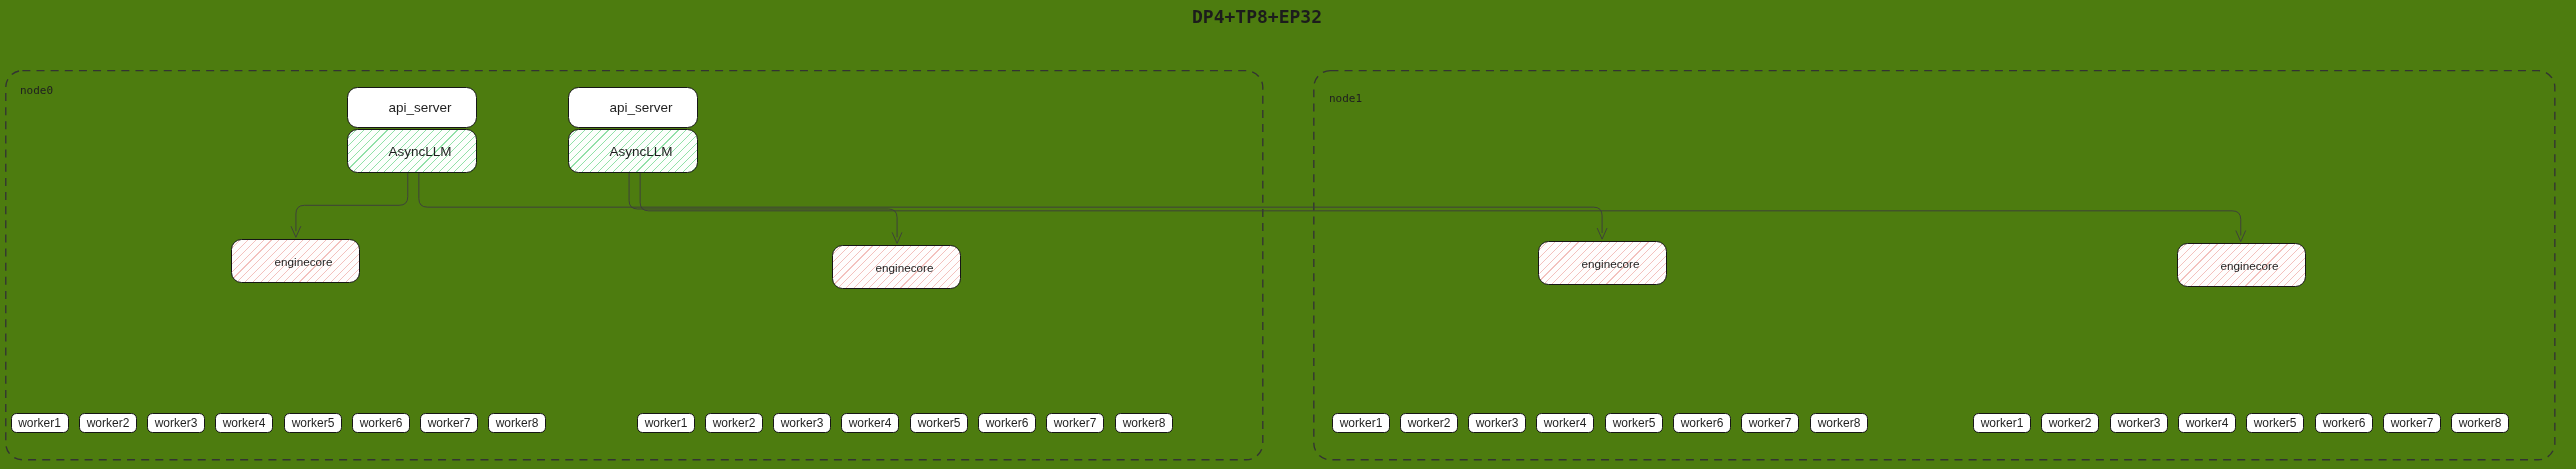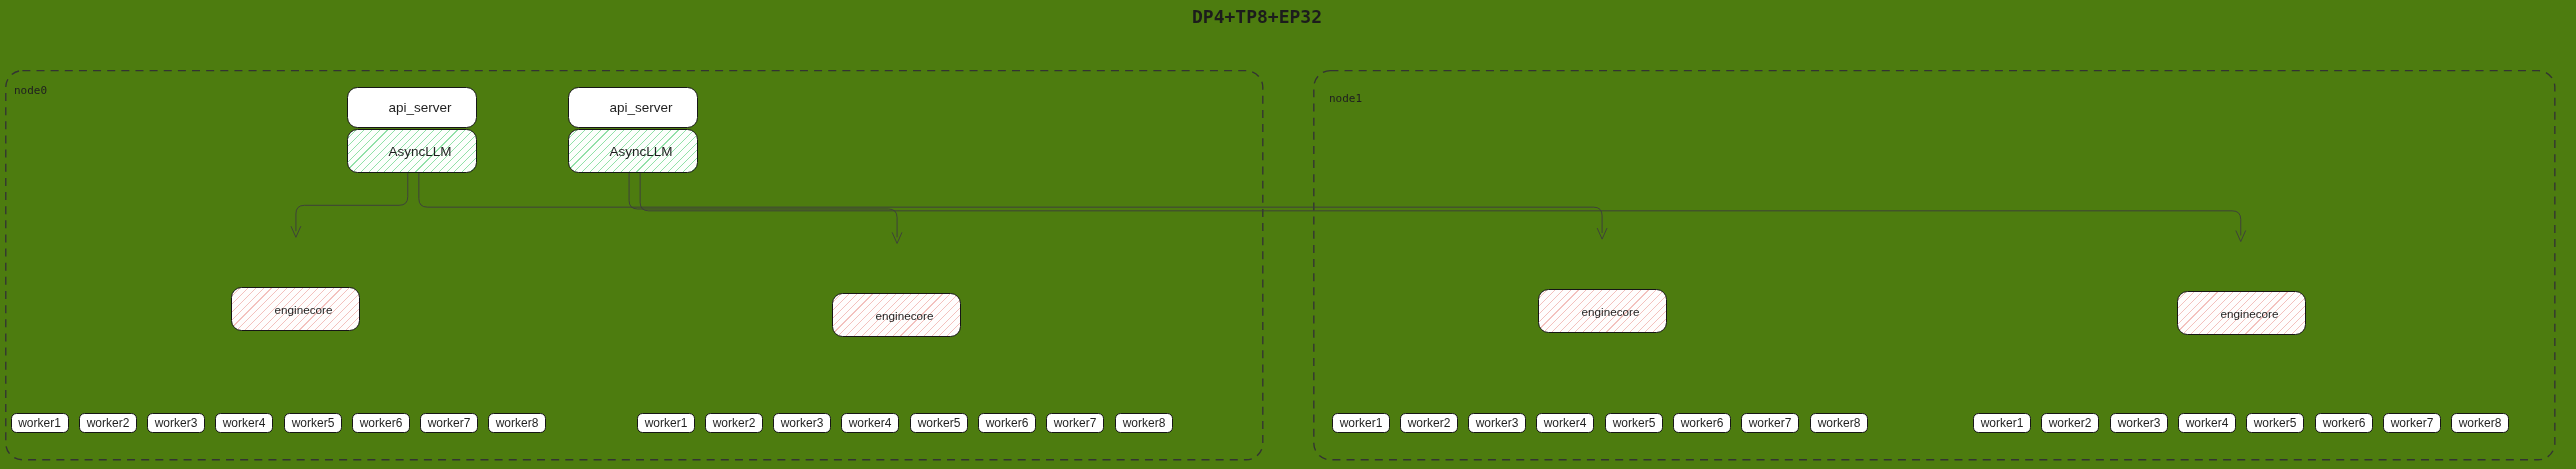--- a/index.html
+++ b/index.html
@@ -32,21 +32,20 @@
   }
   .box.big{border-radius:10.5px;font-size:13.5px;padding-left:16px;}
   .box.async{
     background-color:#fcfffc;
     background-image:repeating-linear-gradient(135deg, rgba(110,214,140,0.75) 0px, rgba(110,214,140,0.75) 0.8px, transparent 0.8px, transparent 5.5px);
   }
   .box.ec{
     font-size:11.7px;
     background-color:#fffdfd;
     background-image:repeating-linear-gradient(135deg, rgba(238,168,163,0.7) 0px, rgba(238,168,163,0.7) 0.8px, transparent 0.8px, transparent 5.5px);
-    margin-top:48px;
   }
   .box.worker{
     border-width:1.2px;
     border-radius:5.5px;font-size:12px;
   }
 </style>
 </head>
 <body>
 
 <div class="canvas">
@@ -61,21 +60,21 @@
         <path d="M 472 368 L 480 386 L 488 368" fill="none" stroke="#3d3d3d" stroke-width="1.5"></path>
         <path d="M 680 281 L 680 323 Q 680 337 694 337 L 2591 337 Q 2605 337 2605 351 L 2605 379" fill="none" stroke="#3d3d3d" stroke-width="1.5"></path>
         <path d="M 2597 371 L 2605 389 L 2613 371" fill="none" stroke="#3d3d3d" stroke-width="1.5"></path>
         <path d="M 1022 280 L 1022 326 Q 1022 340 1036 340 L 1444 340 Q 1458 340 1458 354 L 1458 386" fill="none" stroke="#3d3d3d" stroke-width="1.5"></path>
         <path d="M 1450 378 L 1458 396 L 1466 378" fill="none" stroke="#3d3d3d" stroke-width="1.5"></path>
         <path d="M 1040 280 L 1040 329 Q 1040 343 1054 343 L 3630 343 Q 3644 343 3644 357 L 3644 383" fill="none" stroke="#3d3d3d" stroke-width="1.5"></path>
         <path d="M 3636 375 L 3644 393 L 3652 375" fill="none" stroke="#3d3d3d" stroke-width="1.5"></path>
       </g>
   </svg>
 
-  <div class="node-label" style="left:14px;top:84px">node0</div>
+  <div class="node-label" style="left:20px;top:84px">node0</div>
   <div class="node-label" style="left:1329px;top:92px">node1</div>
 
   <div id="boxes">
       <div class="box big" style="left: 347px; top: 87px; width: 130px; height: 41px;">api_server</div>
       <div class="box big async" style="left: 347px; top: 129px; width: 130px; height: 44px;">AsyncLLM</div>
       <div class="box big" style="left: 568px; top: 87px; width: 130px; height: 41px;">api_server</div>
       <div class="box big async" style="left: 568px; top: 129px; width: 130px; height: 44px;">AsyncLLM</div>
       <div class="box big ec" style="left: 231px; top: 239px; width: 129px; height: 44px;">enginecore</div>
       <div class="box big ec" style="left: 832px; top: 245px; width: 129px; height: 44px;">enginecore</div>
       <div class="box big ec" style="left: 1538px; top: 241px; width: 129px; height: 44px;">enginecore</div>

